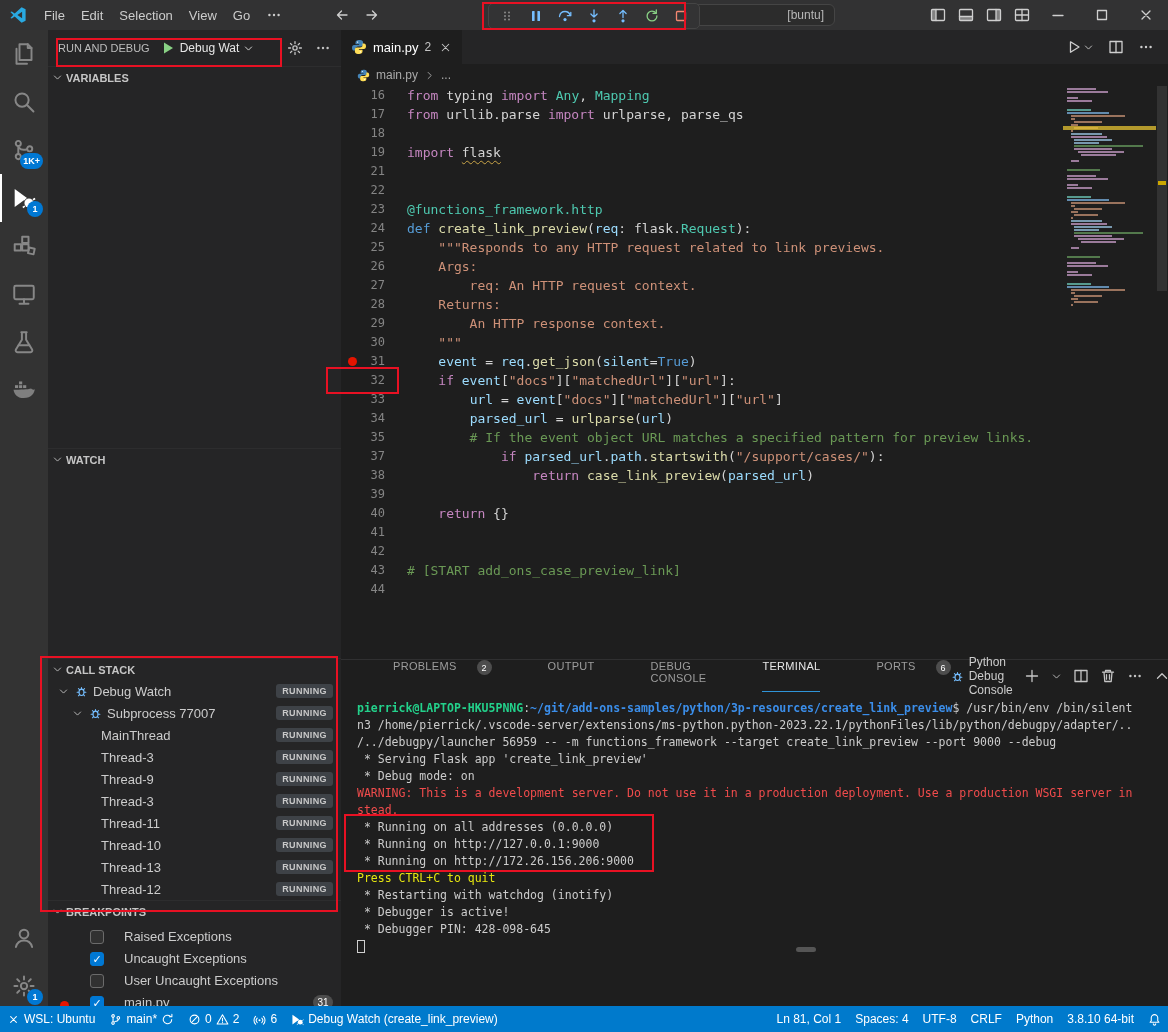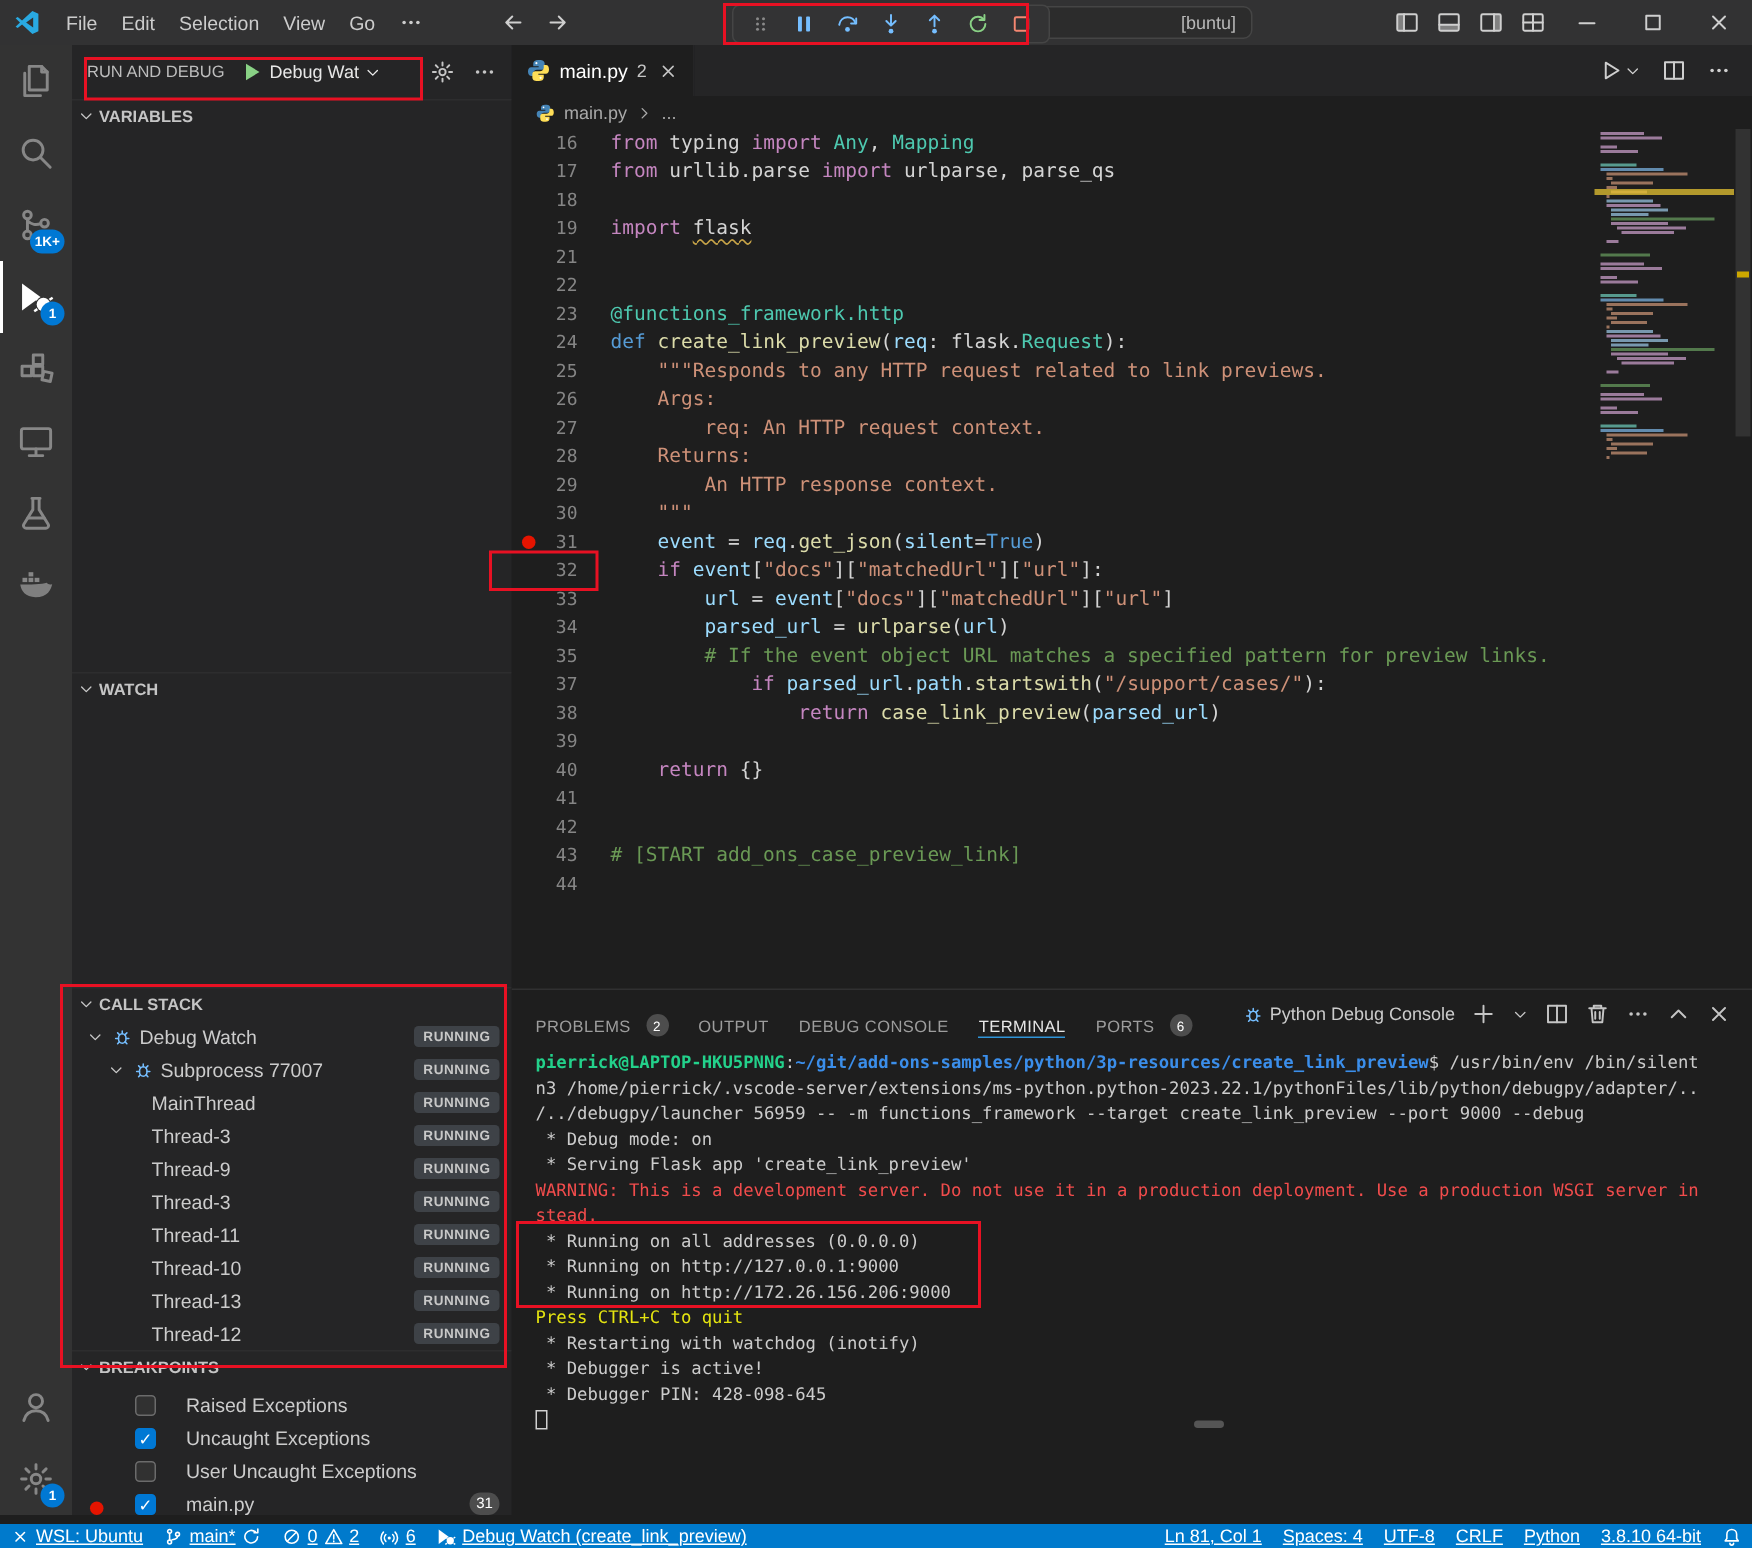--- a/index.html
+++ b/index.html
@@ -77,34 +77,34 @@
   .mm-row{height:2px;margin-bottom:1px;opacity:.85;}
   .mm-highlight{position:absolute;left:0;top:40px;width:100%;height:4px;background:rgba(230,195,50,.75);}
   .vscroll{position:absolute;right:0;top:86px;width:12px;height:573px;}
   .vthumb{position:absolute;left:1px;top:0;width:10px;height:205px;background:rgba(121,121,121,.22);}
   .vmark{position:absolute;right:2px;top:95px;width:8px;height:4px;background:#cca700;}
 
   
   .panel{position:absolute;left:341px;top:659px;right:0;bottom:22px;background:#1e1e1e;border-top:1px solid #303031;}
   .panel-tabsrow{height:32px;display:flex;align-items:center;padding:0 14px 0 16px;}
   #panel-tabs{display:flex;gap:20px;height:100%;}
-  .panel-tab{font-size:11px;color:#9d9d9d;display:flex;gap:10px;align-items:flex-end;height:100%;border-bottom:1px solid transparent;letter-spacing:.3px;}
+  .panel-tab{font-size:11px;color:#9d9d9d;display:flex;gap:20px;align-items:flex-start;height:100%;border-bottom:1px solid transparent;letter-spacing:.3px;margin-left:36px;}
   .panel-tab.active{color:#e7e7e7;border-bottom-color:#2f94d8;}
   .panel-badge{background:#4d4d4d;color:#fff;font-size:9px;min-width:15px;height:15px;border-radius:8px;display:flex;align-items:center;justify-content:center;padding:0 3px;}
   .panel-right{margin-left:auto;display:flex;align-items:center;gap:11px;color:#c5c5c5;}
   .term-name{display:flex;align-items:center;gap:5px;font-size:12px;color:#cccccc;}
   .terminal{position:absolute;left:16px;top:40px;right:8px;bottom:4px;font-family:"DejaVu Sans Mono",monospace;font-size:11.5px;line-height:17px;}
   .term-line{white-space:pre;}
   .tm-g{color:#23d18b;font-weight:700}.tm-b{color:#3b8eea;font-weight:700}
   .tm-r{color:#f14c4c}.tm-y{color:#e5e510}.tm-w{color:#cccccc}
   .term-cursor{display:inline-block;width:8px;height:13px;border:1px solid #d0d0d0;margin-top:2px;}
   .term-hthumb{position:absolute;left:455px;top:287px;width:20px;height:5px;border-radius:3px;background:#555;}
 
   
-  .statusbar{position:absolute;left:0;right:0;bottom:0;height:16px;background:#007acc;display:flex;align-items:center;color:#fff;font-size:12px;z-index:6;text-decoration:underline;}
+  .statusbar{position:absolute;left:0;right:0;bottom:0;height:26px;background:#007acc;display:flex;align-items:center;color:#fff;font-size:12px;z-index:6;}
   .sb-item{display:flex;align-items:center;gap:4px;padding:0 7px;height:100%;white-space:nowrap;}
   .sb-item .icon{color:#fff;}
   .sb-right{margin-left:auto;display:flex;height:100%;}
 
   
   .anno{position:absolute;border:2px solid #e81123;z-index:50;pointer-events:none;}
   #anno-toolbar{left:482px;top:2px;width:204px;height:28px;}
   #anno-rundebug{left:56px;top:38px;width:226px;height:29px;}
   #anno-line31{left:326px;top:367px;width:73px;height:27px;}
   #anno-callstack{left:40px;top:656px;width:298px;height:256px;}
@@ -889,22 +889,22 @@
           <svg viewBox="0 0 16 16" fill="none" stroke="currentColor" stroke-width="1.3" stroke-linecap="round" stroke-linejoin="round">
             <path d="M4 4l8 8M12 4l-8 8"></path>
           </svg>
         </span>
     </div>
   </div>
   <div id="terminal" class="terminal">
       <div class="term-line mono"><span class="tm-g">pierrick@LAPTOP-HKU5PNNG</span><span class="tm-w">:</span><span class="tm-b">~/git/add-ons-samples/python/3p-resources/create_link_preview</span><span class="tm-w">$ /usr/bin/env /bin/silent</span></div>
       <div class="term-line mono"><span class="tm-w">n3 /home/pierrick/.vscode-server/extensions/ms-python.python-2023.22.1/pythonFiles/lib/python/debugpy/adapter/..</span></div>
       <div class="term-line mono"><span class="tm-w">/../debugpy/launcher 56959 -- -m functions_framework --target create_link_preview --port 9000 --debug</span></div>
+      <div class="term-line mono"><span class="tm-w"> * Serving Flask app 'create_link_preview'</span></div>
       <div class="term-line mono"><span class="tm-w"> * Debug mode: on</span></div>
-      <div class="term-line mono"><span class="tm-w"> * Serving Flask app 'create_link_preview'</span></div>
       <div class="term-line mono"><span class="tm-r">WARNING: This is a development server. Do not use it in a production deployment. Use a production WSGI server in</span></div>
       <div class="term-line mono"><span class="tm-r">stead.</span></div>
       <div class="term-line mono"><span class="tm-w"> * Running on all addresses (0.0.0.0)</span></div>
       <div class="term-line mono"><span class="tm-w"> * Running on http://127.0.0.1:9000</span></div>
       <div class="term-line mono"><span class="tm-w"> * Running on http://172.26.156.206:9000</span></div>
       <div class="term-line mono"><span class="tm-y">Press CTRL+C to quit</span></div>
       <div class="term-line mono"><span class="tm-w"> * Restarting with watchdog (inotify)</span></div>
       <div class="term-line mono"><span class="tm-w"> * Debugger is active!</span></div>
       <div class="term-line mono"><span class="tm-w"> * Debugger PIN: 428-098-645</span></div>
       <div class="term-line"><span class="term-cursor"></span></div>

